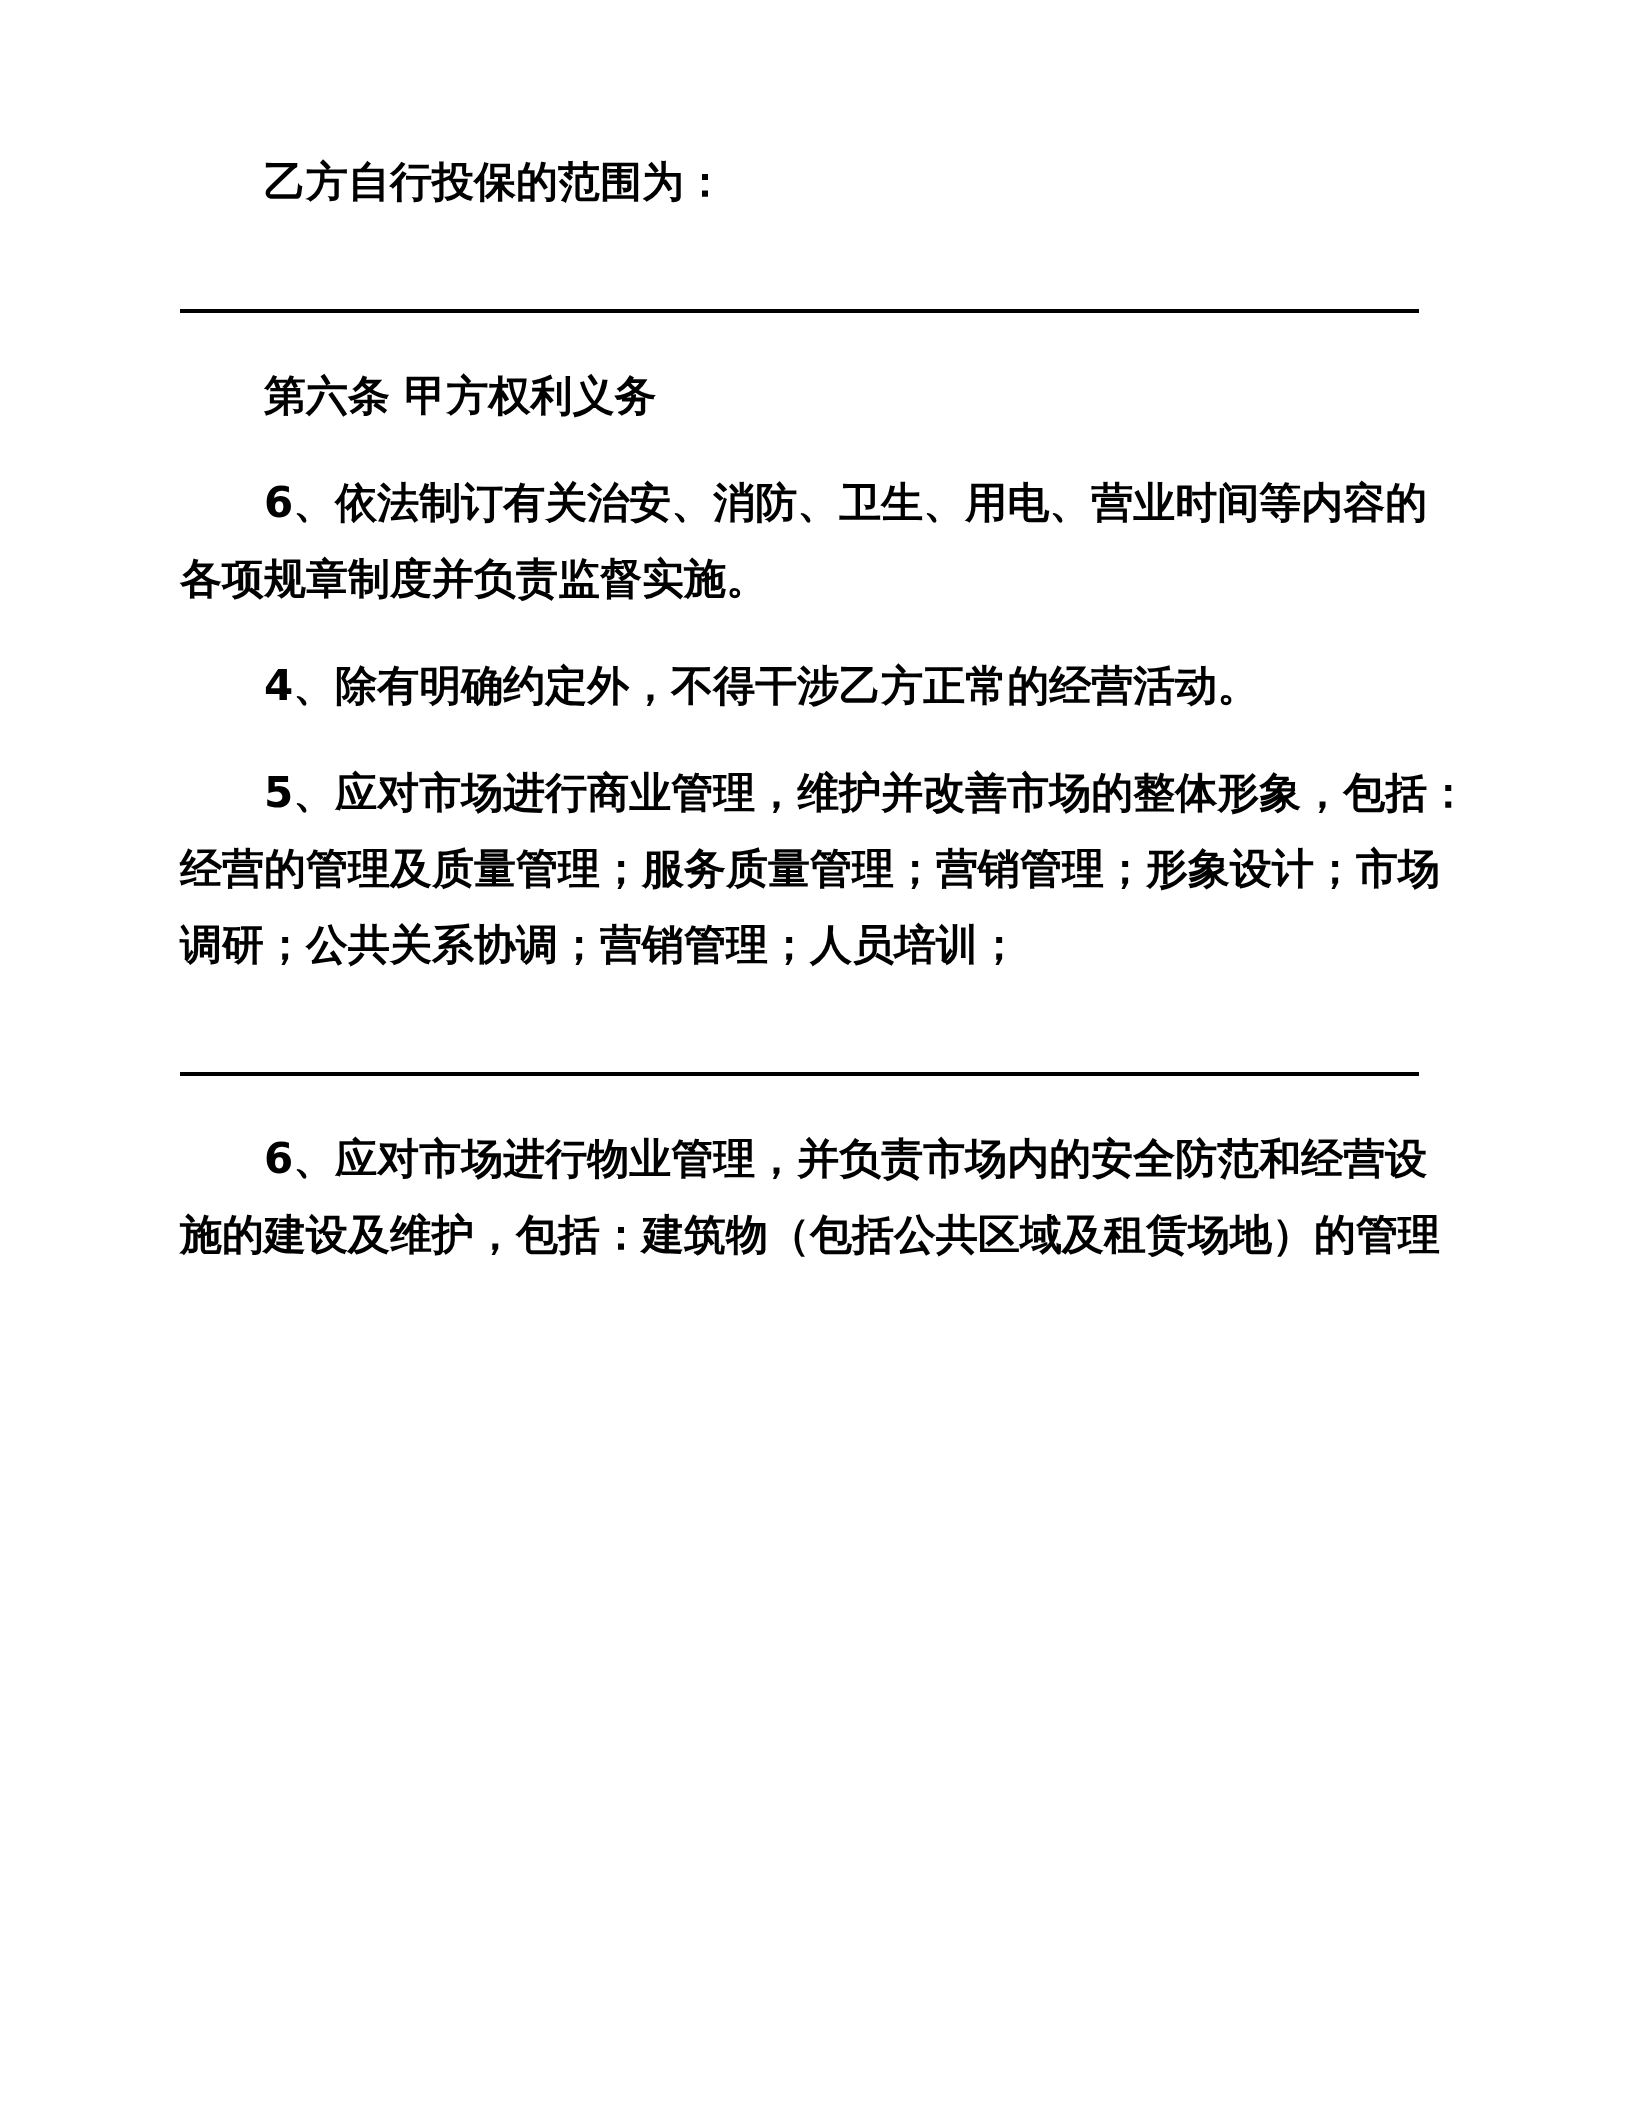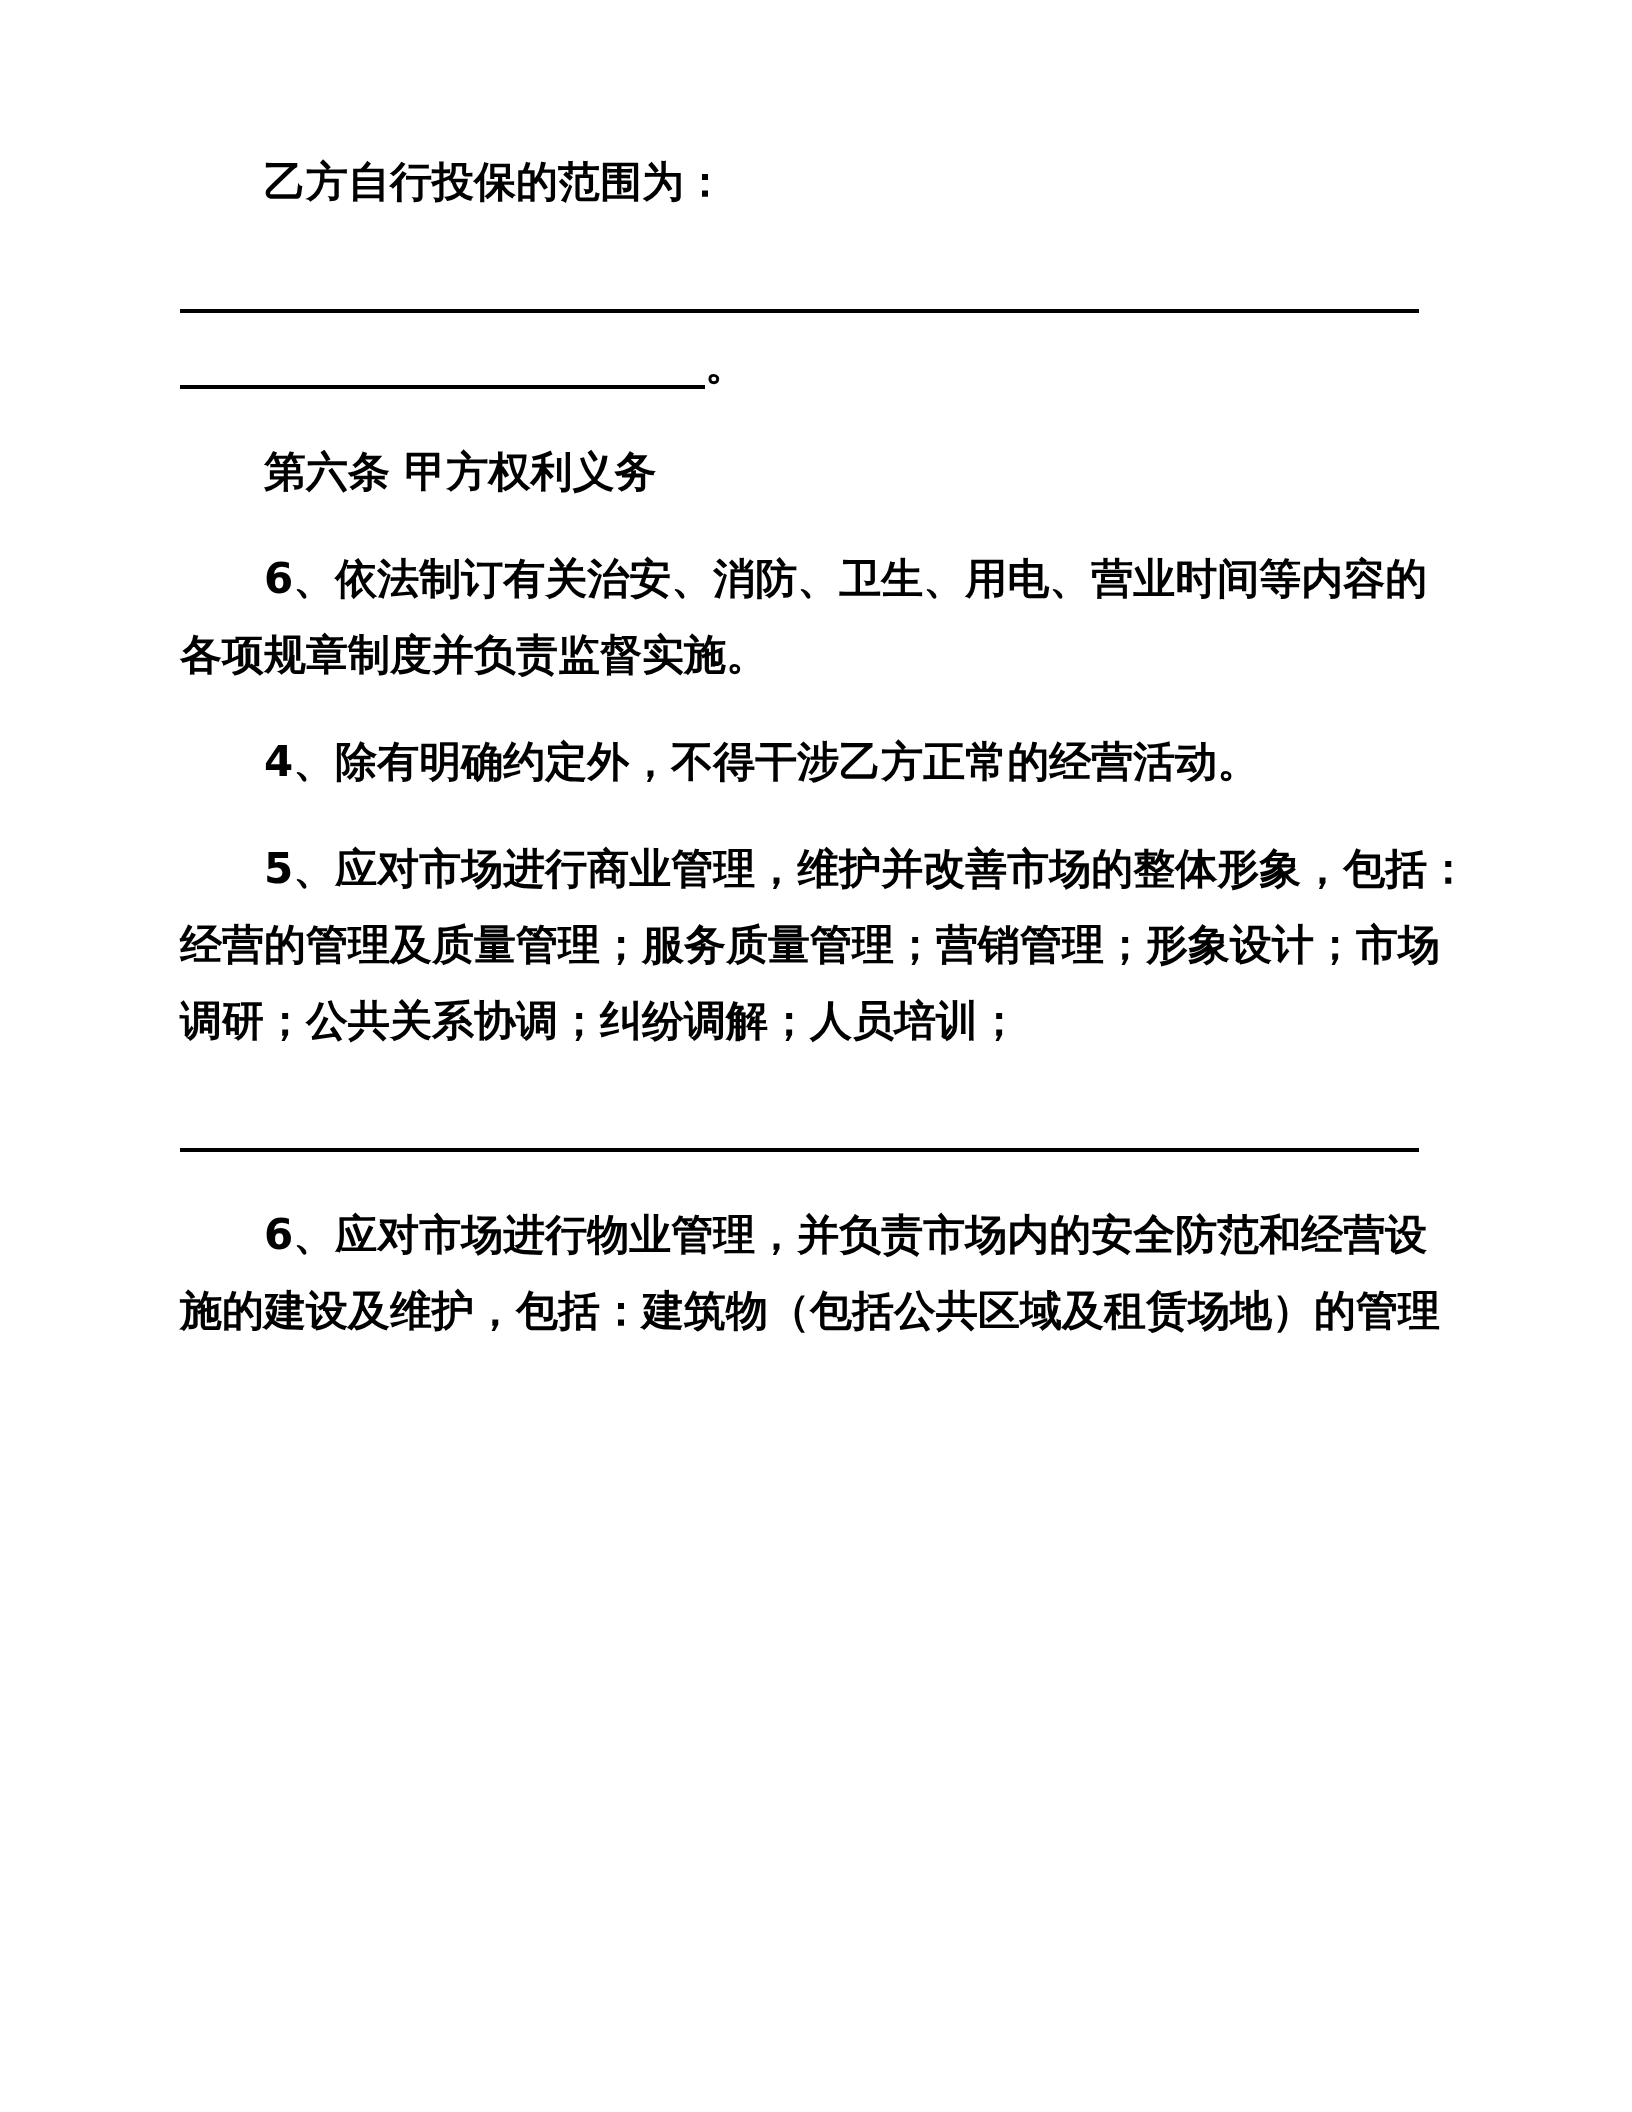--- a/index.html
+++ b/index.html
@@ -47,42 +47,41 @@
 
 <div class="page">
   <div class="content">
 
     <p class="para indent">
       <span class="line">乙方自行投保的范围为：</span>
     </p>
 
     <p class="para blank">
       <span class="line">___________________________________________________________</span>
-      <span class="line">_________________________。</span>
     </p>
 
     <p class="para indent">
       <span class="line">第六条 甲方权利义务</span>
     </p>
 
     <p class="para indent">
       <span class="line">6、依法制订有关治安、消防、卫生、用电、营业时间等内容的</span>
       <span class="line">各项规章制度并负责监督实施。</span>
     </p>
 
 
 
     <p class="para indent">
       <span class="line">4、除有明确约定外，不得干涉乙方正常的经营活动。</span>
     </p>
 
     <p class="para indent">
       <span class="line">5、应对市场进行商业管理，维护并改善市场的整体形象，包括：</span>
       <span class="line">经营的管理及质量管理；服务质量管理；营销管理；形象设计；市场</span>
-      <span class="line">调研；公共关系协调；纠纷调解；人员培训；</span>
+      <span class="line">调研；公共关系协调；营销管理；人员培训；</span>
     </p>
 
     <p class="para blank">
       <span class="line">___________________________________________________________</span>
     </p>
 
     <p class="para indent">
       <span class="line">6、应对市场进行物业管理，并负责市场内的安全防范和经营设</span>
       <span class="line">施的建设及维护，包括：建筑物（包括公共区域及租赁场地）的管理</span>
     </p>

